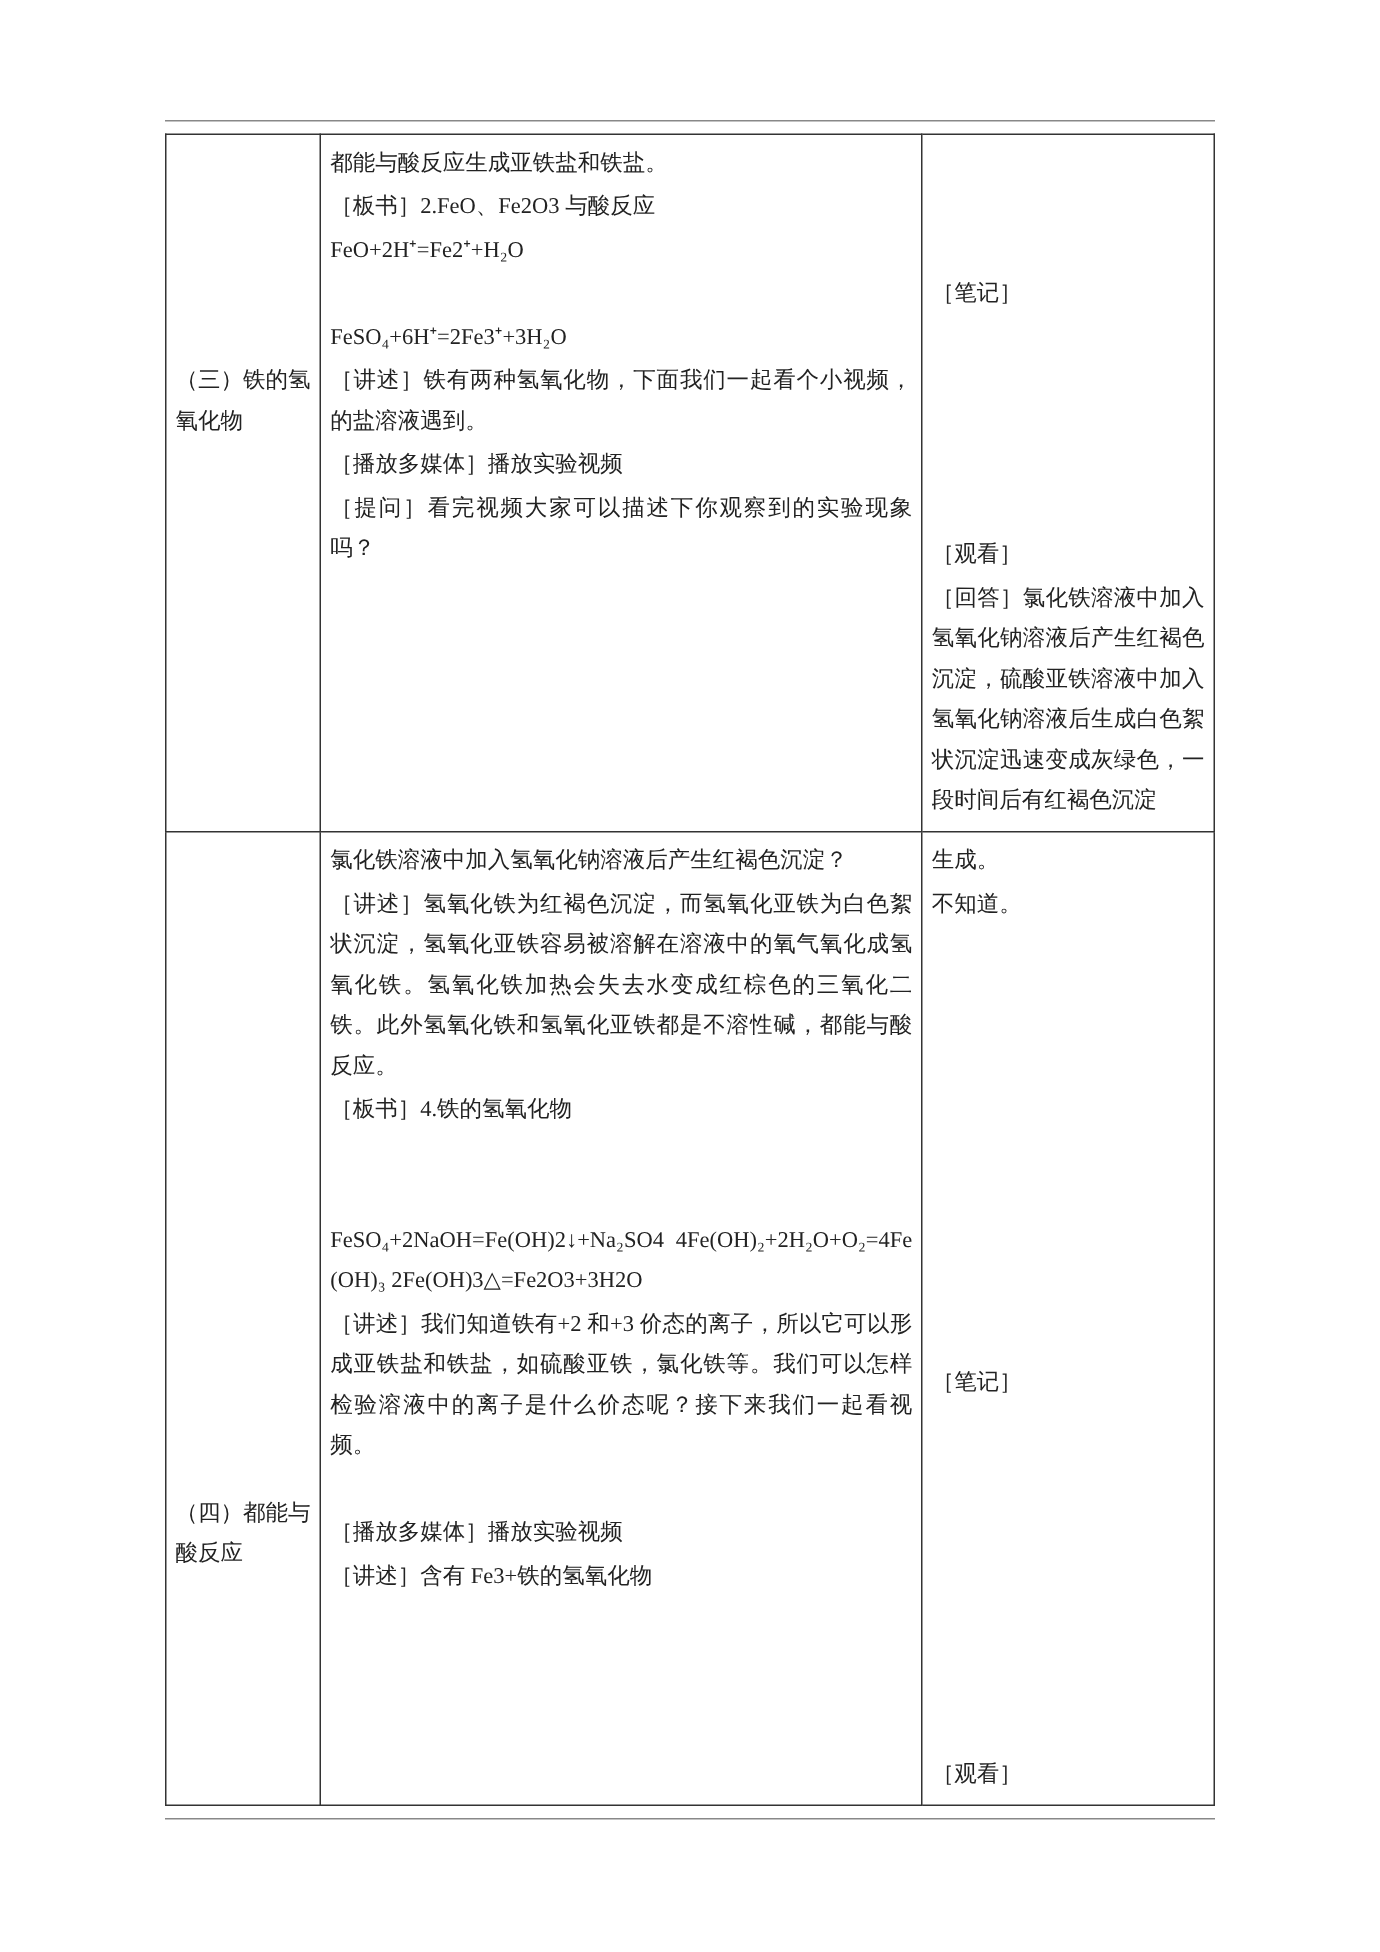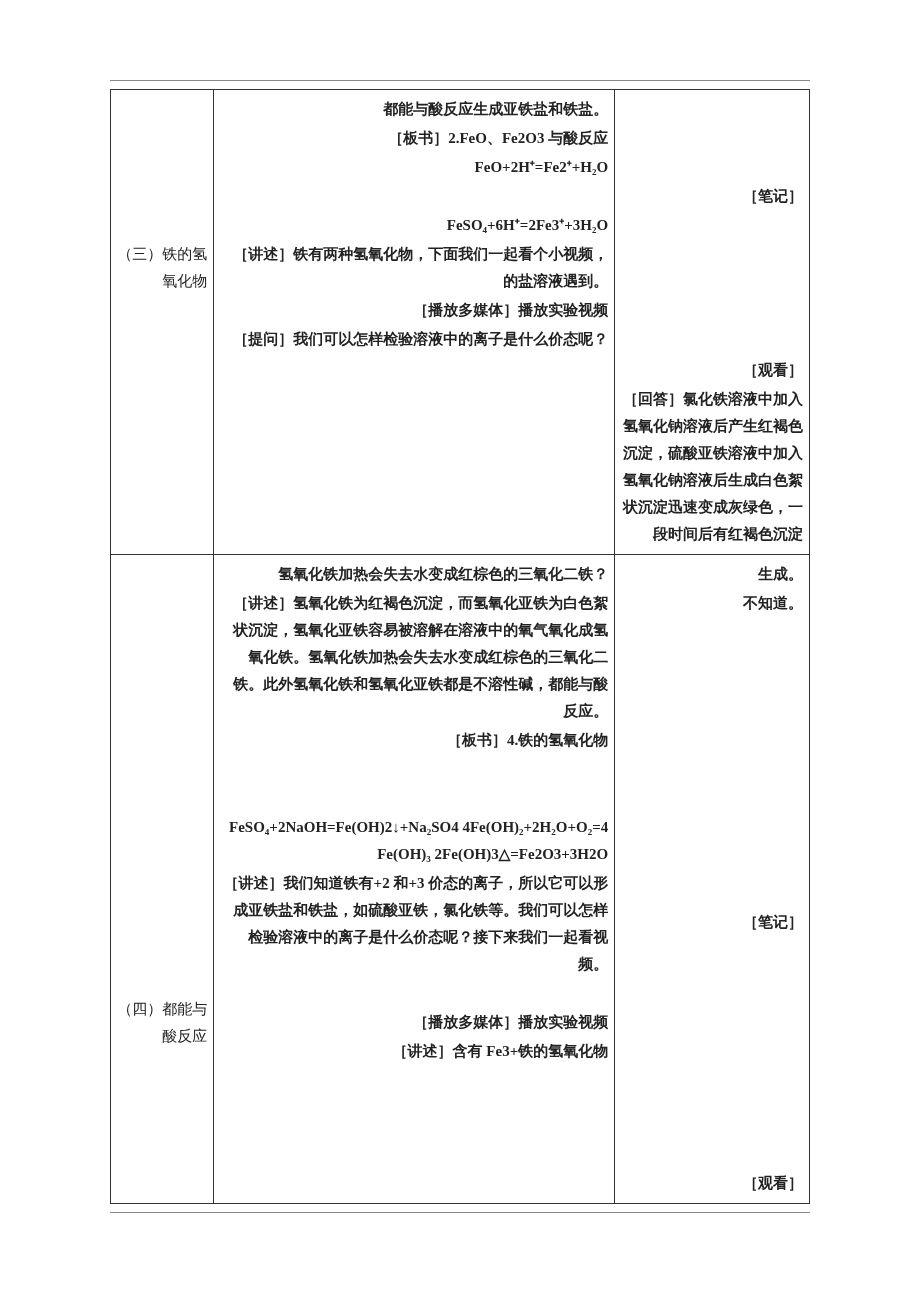--- a/index.html
+++ b/index.html
@@ -26,29 +26,27 @@
     border-collapse: collapse;
     width: 100%;
     table-layout: fixed;
     border: 1px solid #333;
   }
   table.grid td {
     border: 1px solid #333;
     vertical-align: top;
     padding: 4px 6px;
     word-break: break-all;
-    text-align: right;
   }
   .col-a { width: 90px; }
   .col-b { width: 350px; }
   .col-c { width: 170px; }
   .justify {
     text-align: justify;
     text-justify: inter-ideograph;
-    font-weight: bold;
   }
   .p { margin: 2px 0; }
   .hr-bottom {
     border: none;
     border-top: 1px solid #888;
     margin: 8px 0 0 0;
   }
 </style>
 </head>
 <body>
@@ -72,21 +70,21 @@
             <div class="p">（三）铁的氢氧化物</div>
           </td>
           <td class="justify">
             <div class="p">都能与酸反应生成亚铁盐和铁盐。</div>
             <div class="p">［板书］2.FeO、Fe2O3 与酸反应</div>
             <div class="p">FeO+2H⁺=Fe2⁺+H₂O</div>
             <div class="p">&nbsp;</div>
             <div class="p">FeSO₄+6H⁺=2Fe3⁺+3H₂O</div>
             <div class="p">［讲述］铁有两种氢氧化物，下面我们一起看个小视频，的盐溶液遇到。</div>
             <div class="p">［播放多媒体］播放实验视频</div>
-            <div class="p">［提问］我们可以怎样检验溶液中的离子是什么价态呢？</div>
+            <div class="p">［提问］看完视频大家可以描述下你观察到的实验现象吗？</div>
           </td>
           <td class="justify">
             <div class="p">&nbsp;</div>
             <div class="p">&nbsp;</div>
             <div class="p">&nbsp;</div>
             <div class="p">［笔记］</div>
             <div class="p">&nbsp;</div>
             <div class="p">&nbsp;</div>
             <div class="p">&nbsp;</div>
             <div class="p">&nbsp;</div>
@@ -108,21 +106,21 @@
             <div class="p">&nbsp;</div>
             <div class="p">&nbsp;</div>
             <div class="p">&nbsp;</div>
             <div class="p">&nbsp;</div>
             <div class="p">&nbsp;</div>
             <div class="p">&nbsp;</div>
             <div class="p">&nbsp;</div>
             <div class="p">（四）都能与酸反应</div>
           </td>
           <td class="justify">
-            <div class="p">氢氧化铁加热会失去水变成红棕色的三氧化二铁？</div>
+            <div class="p">氯化铁溶液中加入氢氧化钠溶液后产生红褐色沉淀？</div>
             <div class="p">［讲述］氢氧化铁为红褐色沉淀，而氢氧化亚铁为白色絮状沉淀，氢氧化亚铁容易被溶解在溶液中的氧气氧化成氢氧化铁。氢氧化铁加热会失去水变成红棕色的三氧化二铁。此外氢氧化铁和氢氧化亚铁都是不溶性碱，都能与酸反应。</div>
             <div class="p">［板书］4.铁的氢氧化物</div>
             <div class="p">&nbsp;</div>
             <div class="p">&nbsp;</div>
             <div class="p">FeSO₄+2NaOH=Fe(OH)2↓+Na₂SO4 4Fe(OH)₂+2H₂O+O₂=4Fe(OH)₃ 2Fe(OH)3△=Fe2O3+3H2O</div>
             <div class="p">［讲述］我们知道铁有+2 和+3 价态的离子，所以它可以形成亚铁盐和铁盐，如硫酸亚铁，氯化铁等。我们可以怎样检验溶液中的离子是什么价态呢？接下来我们一起看视频。</div>
             <div class="p">&nbsp;</div>
             <div class="p">［播放多媒体］播放实验视频</div>
             <div class="p">［讲述］含有 Fe3+铁的氢氧化物</div>
           </td>

